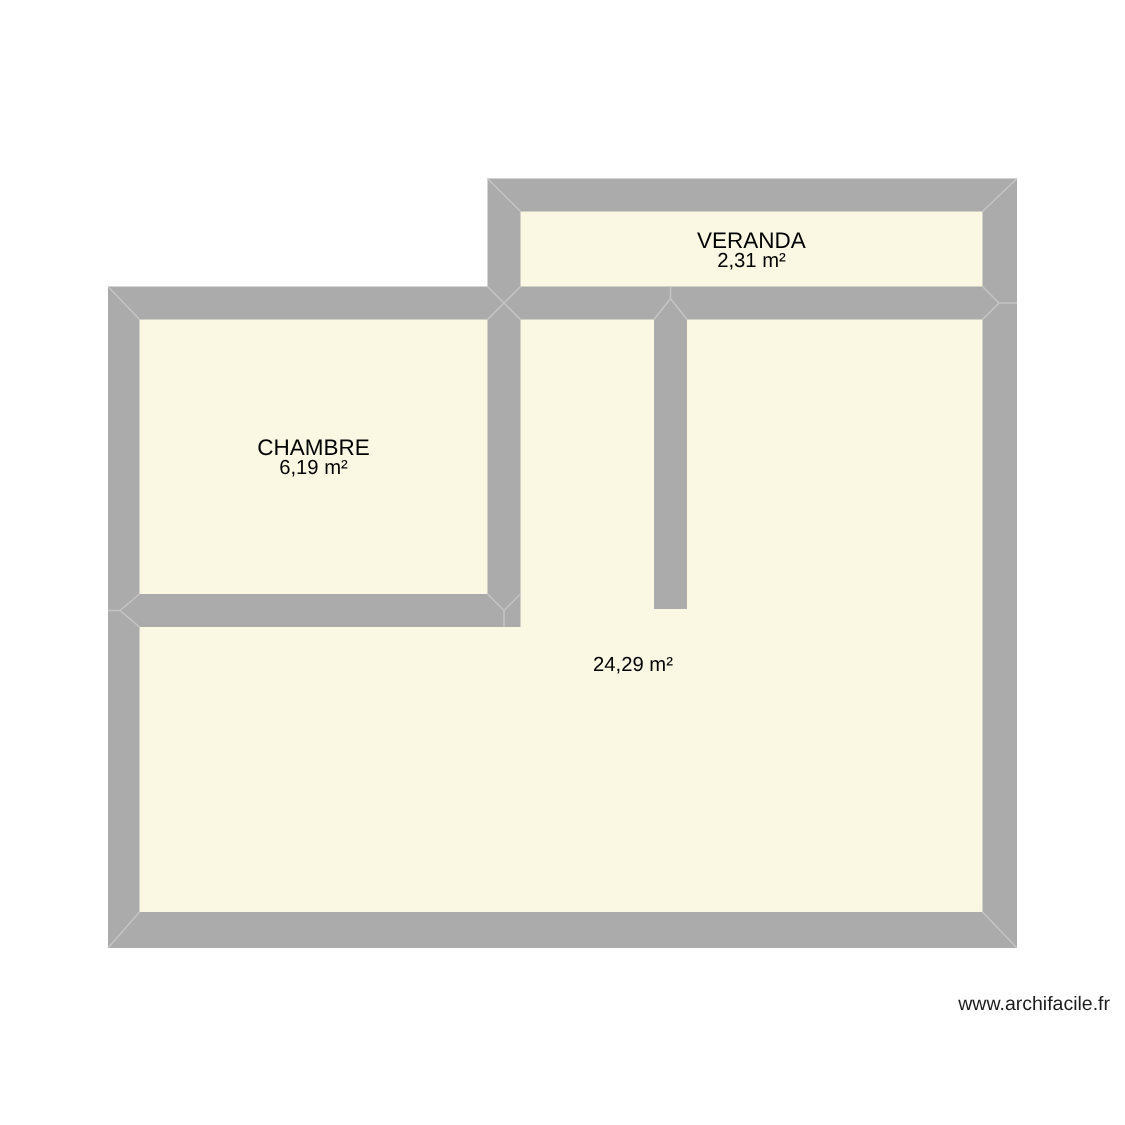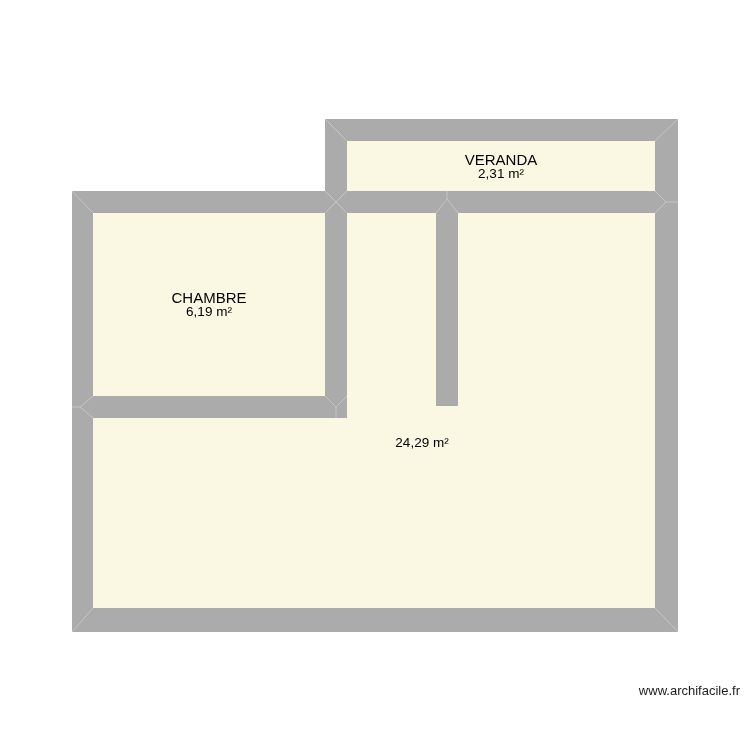--- a/index.html
+++ b/index.html
@@ -27,21 +27,21 @@
     text-anchor: middle;
   }
   .seam {
     fill: none;
     stroke-width: 1;
     stroke-linecap: butt;
     opacity: 0.85;
   }
   .watermark {
     position: absolute;
-    top: 683px;
+    top: 661px;
     right: 10px;
     font-size: 13px;
     color: #1c1c1c;
   }
 </style>
 </head>
 <body>
 
 <div class="viewport">
 

